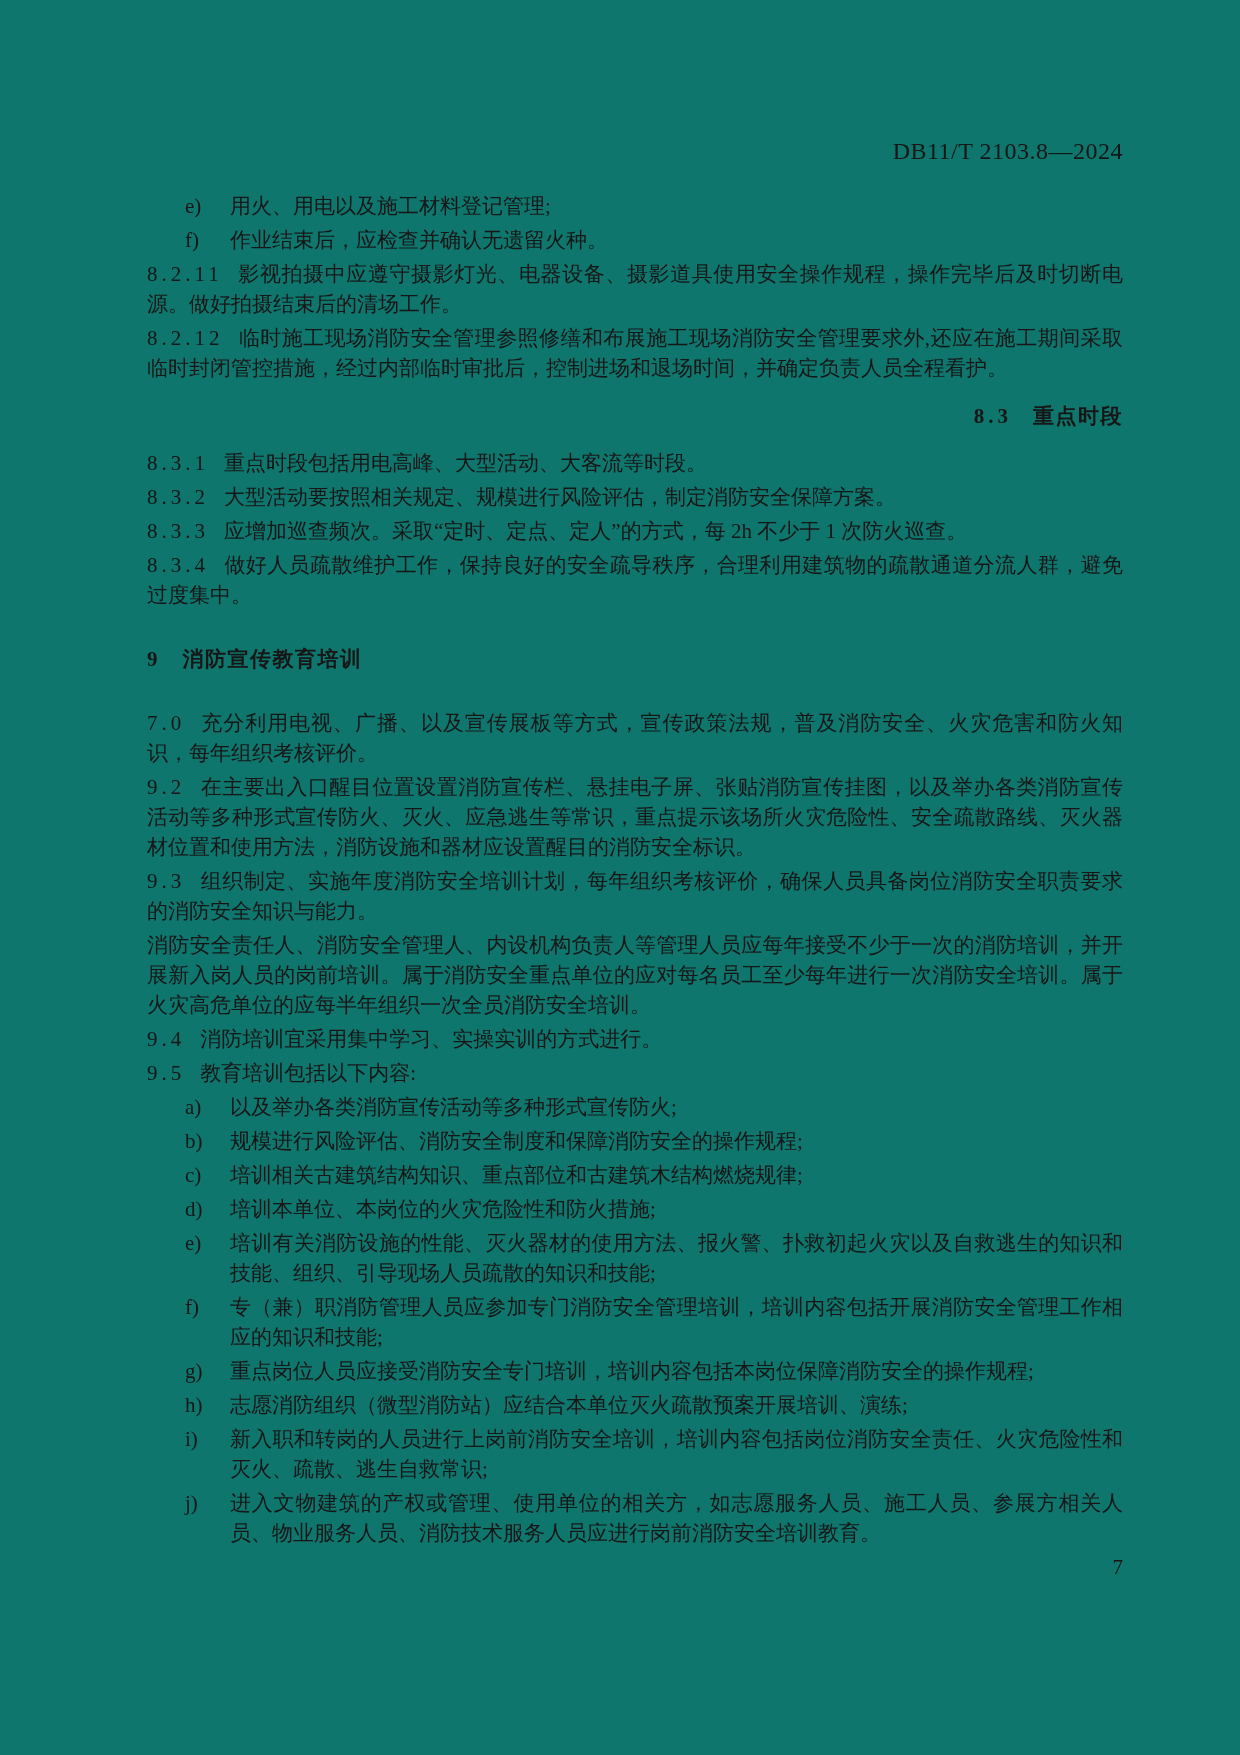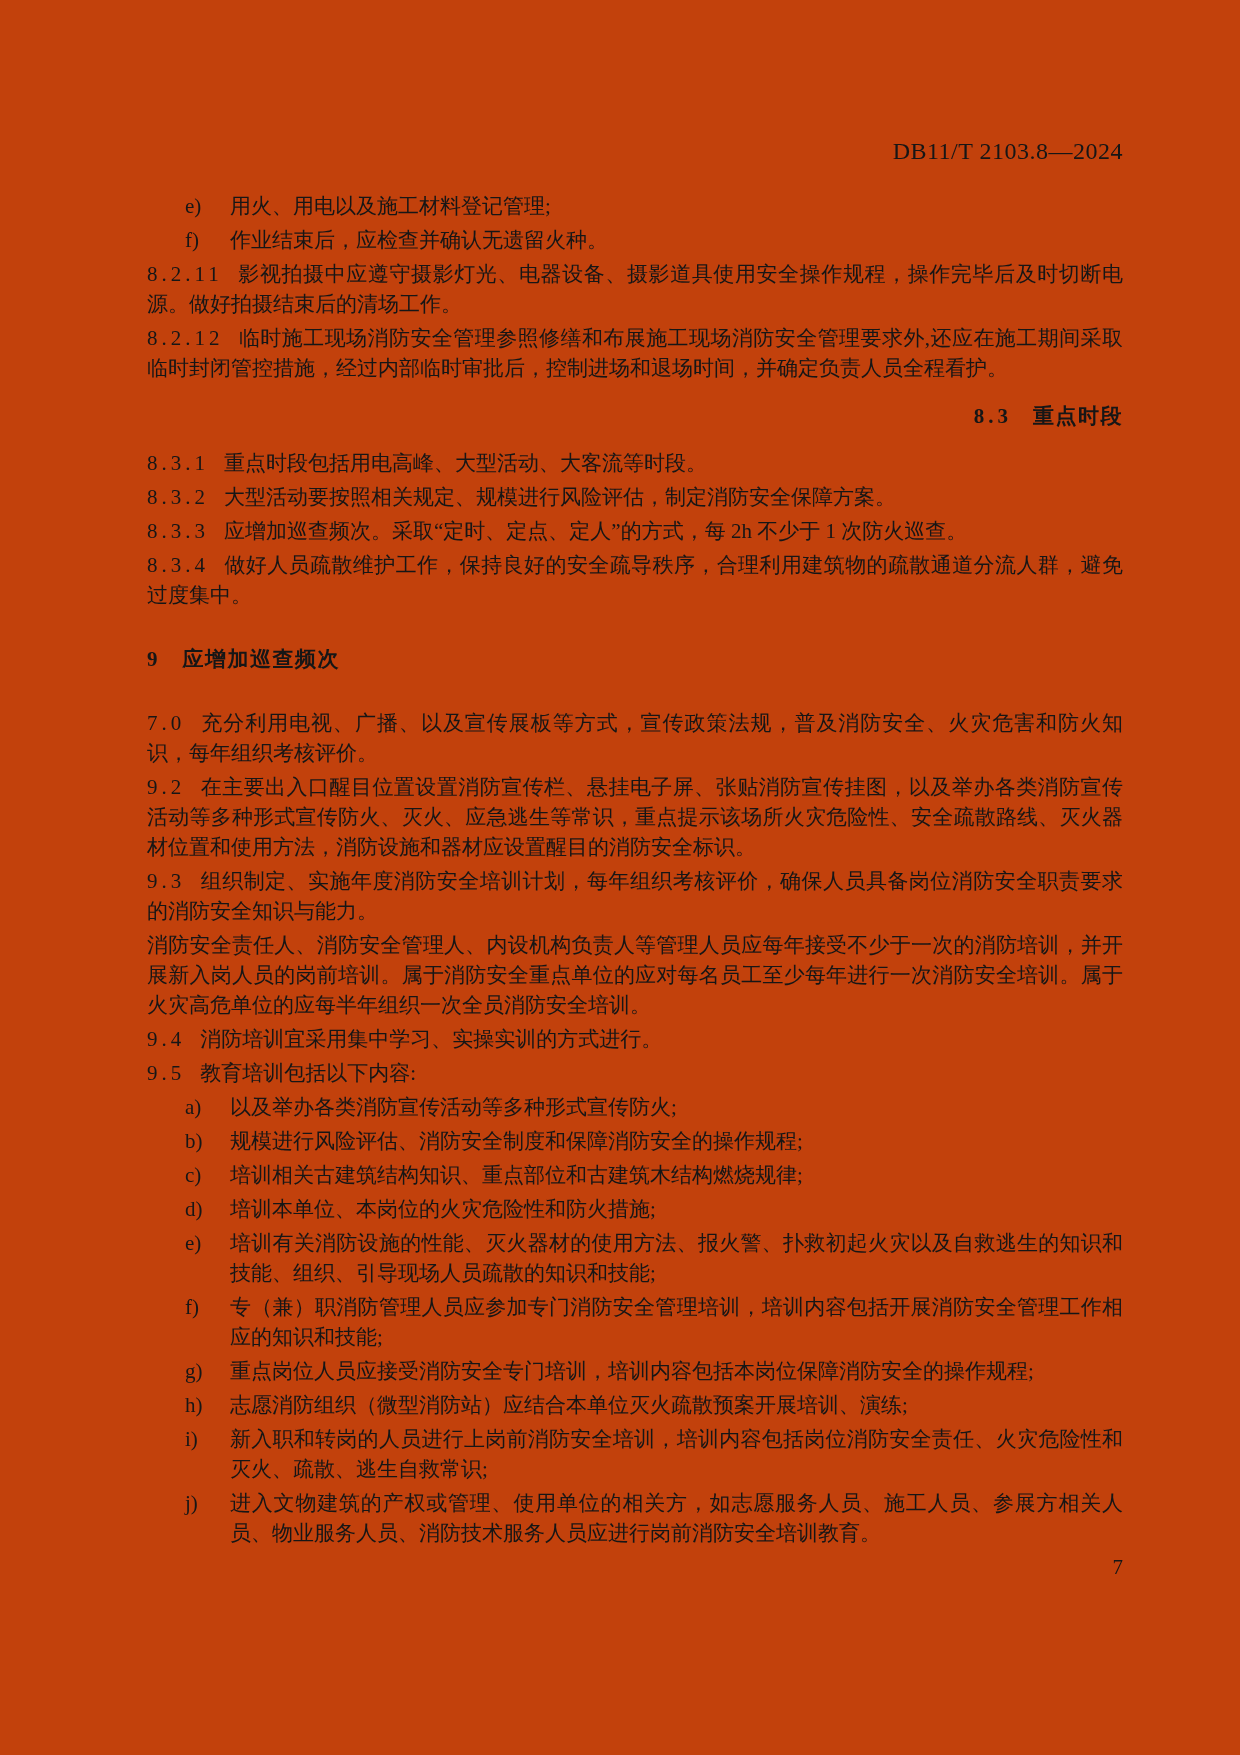--- a/index.html
+++ b/index.html
@@ -1,21 +1,21 @@
 <!DOCTYPE html>
 <html><head>
 <meta charset="utf-8">
 <style>
   html, body { margin: 0; padding: 0; background: #e8e8e8; }
   .page {
     position: relative;
     width: 1240px;
     height: 1755px;
     margin: 0 auto;
-    background: #c2410c;
+    background: #0f766e;
     box-sizing: border-box;
     padding: 137px 117px 0 147px;
     color: #161616;
     font-family: "Liberation Serif", "DejaVu Serif", serif;
     font-size: 21px;
     line-height: 30px;
     overflow: hidden;
   }
   .running-head {
     text-align: right;
@@ -69,21 +69,21 @@
   <div class="content" id="content">
       <p class="list-item"><span class="list-marker">e)</span><span>用火、用电以及施工材料登记管理;</span></p>
       <p class="list-item"><span class="list-marker">f)</span><span>作业结束后，应检查并确认无遗留火种。</span></p>
       <p class="clause"><span class="clause-num">8.2.11</span><span>影视拍摄中应遵守摄影灯光、电器设备、摄影道具使用安全操作规程，操作完毕后及时切断电源。做好拍摄结束后的清场工作。</span></p>
       <p class="clause"><span class="clause-num">8.2.12</span><span>临时施工现场消防安全管理参照修缮和布展施工现场消防安全管理要求外,还应在施工期间采取临时封闭管控措施，经过内部临时审批后，控制进场和退场时间，并确定负责人员全程看护。</span></p>
       <p class="sec sec-l2"><span class="sec-num">8.3</span><span class="sec-title">重点时段</span></p>
       <p class="clause"><span class="clause-num">8.3.1</span><span>重点时段包括用电高峰、大型活动、大客流等时段。</span></p>
       <p class="clause"><span class="clause-num">8.3.2</span><span>大型活动要按照相关规定、规模进行风险评估，制定消防安全保障方案。</span></p>
       <p class="clause"><span class="clause-num">8.3.3</span><span>应增加巡查频次。采取“定时、定点、定人”的方式，每 2h 不少于 1 次防火巡查。</span></p>
       <p class="clause"><span class="clause-num">8.3.4</span><span>做好人员疏散维护工作，保持良好的安全疏导秩序，合理利用建筑物的疏散通道分流人群，避免过度集中。</span></p>
-      <p class="sec sec-l1"><span class="sec-num">9</span><span class="sec-title">应增加巡查频次</span></p>
+      <p class="sec sec-l1"><span class="sec-num">9</span><span class="sec-title">消防宣传教育培训</span></p>
       <p class="clause"><span class="clause-num">7.0</span><span>充分利用电视、广播、以及宣传展板等方式，宣传政策法规，普及消防安全、火灾危害和防火知识，每年组织考核评价。</span></p>
       <p class="clause"><span class="clause-num">9.2</span><span>在主要出入口醒目位置设置消防宣传栏、悬挂电子屏、张贴消防宣传挂图，以及举办各类消防宣传活动等多种形式宣传防火、灭火、应急逃生等常识，重点提示该场所火灾危险性、安全疏散路线、灭火器材位置和使用方法，消防设施和器材应设置醒目的消防安全标识。</span></p>
       <p class="clause"><span class="clause-num">9.3</span><span>组织制定、实施年度消防安全培训计划，每年组织考核评价，确保人员具备岗位消防安全职责要求的消防安全知识与能力。</span></p>
       <p class="para"><span>消防安全责任人、消防安全管理人、内设机构负责人等管理人员应每年接受不少于一次的消防培训，并开展新入岗人员的岗前培训。属于消防安全重点单位的应对每名员工至少每年进行一次消防安全培训。属于火灾高危单位的应每半年组织一次全员消防安全培训。</span></p>
       <p class="clause"><span class="clause-num">9.4</span><span>消防培训宜采用集中学习、实操实训的方式进行。</span></p>
       <p class="clause"><span class="clause-num">9.5</span><span>教育培训包括以下内容:</span></p>
       <p class="list-item"><span class="list-marker">a)</span><span>以及举办各类消防宣传活动等多种形式宣传防火;</span></p>
       <p class="list-item"><span class="list-marker">b)</span><span>规模进行风险评估、消防安全制度和保障消防安全的操作规程;</span></p>
       <p class="list-item"><span class="list-marker">c)</span><span>培训相关古建筑结构知识、重点部位和古建筑木结构燃烧规律;</span></p>
       <p class="list-item"><span class="list-marker">d)</span><span>培训本单位、本岗位的火灾危险性和防火措施;</span></p>

